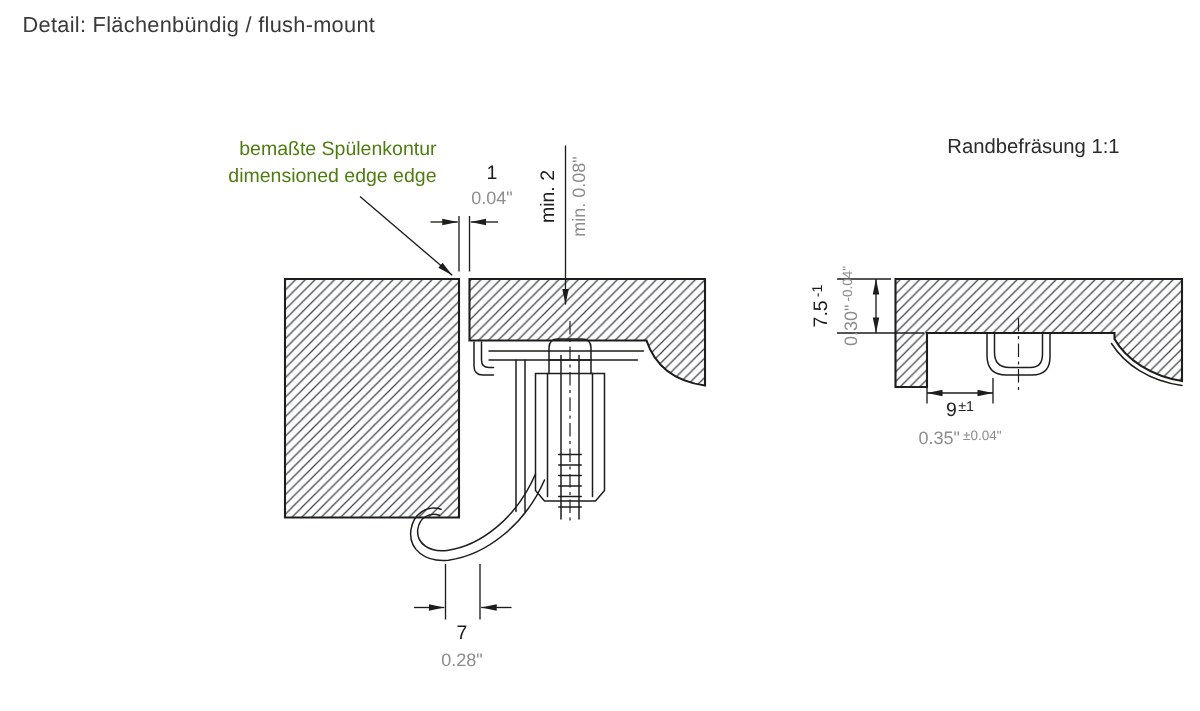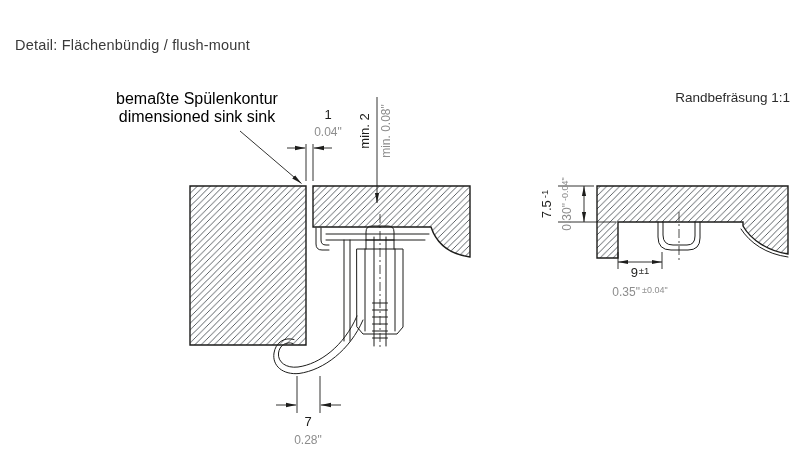--- a/index.html
+++ b/index.html
@@ -2,41 +2,41 @@
 <html><head>
 <meta charset="utf-8">
 <style>
   html,body{margin:0;padding:0;}
   body{
     width:800px;height:474px;position:relative;background:#ffffff;
     font-family:"Liberation Sans","DejaVu Sans",sans-serif;
     color:#2c2c2c;overflow:hidden;
   }
   .overlay{position:absolute;}
-  .t-title{left:15px;top:9px;font-size:14.5px;letter-spacing:.2px;color:#3a3a3a;margin-top:28px;}
-  .sink-label{left:103px;top:90px;width:188px;text-align:center;font-size:16px;line-height:18px;color:#000000;}
-  .edge-heading{left:588px;top:88px;width:202px;text-align:right;font-size:13.5px;line-height:19px;color:#2b2b2b;}
+  .t-title{left:15px;top:9px;font-size:14.5px;letter-spacing:.2px;color:#3a3a3a;}
+  .sink-label{left:103px;top:90px;width:188px;text-align:right;font-size:13px;line-height:18px;color:#4d7c0f;}
+  .edge-heading{left:588px;top:88px;width:202px;text-align:center;font-size:13.5px;line-height:19px;color:#2b2b2b;}
   svg{position:absolute;left:0;top:0;}
   .hatched{fill:url(#hatch);stroke:#1d1d1b;stroke-width:1.4;}
   .thin{stroke:#1d1d1b;stroke-width:1;fill:none;stroke-linecap:round;}
   .cline{stroke:#1d1d1b;stroke-width:0.8;fill:none;stroke-dasharray:9 3 2 3;}
   .dim{stroke:#1d1d1b;stroke-width:0.9;fill:none;}
   .dim-mm{font-size:13px;fill:#1d1d1b;}
   .dim-in{font-size:12px;fill:#8d8d8d;}
   .tol{font-size:9.5px;}
   .tol-in{font-size:9px;}
 </style>
 </head>
 <body>
 
 <div class="overlay t-title">Detail: Flächenbündig / flush-mount</div>
 
 <div class="overlay sink-label">
   <div>bemaßte Spülenkontur</div>
-  <div>dimensioned sink sink</div>
+  <div>dimensioned edge edge</div>
 </div>
 
 <div class="overlay edge-heading">
   <div>Randbefräsung 1:1</div>
 </div>
 
 <svg width="800" height="474" viewBox="0 0 800 474">
   <defs>
     <pattern id="hatch" width="6.5" height="6.5" patternUnits="userSpaceOnUse">
       <path d="M-1,7.5 L7.5,-1 M-1,1 L1,-1 M5.5,7.5 L7.5,5.5" stroke="#40464c" stroke-width="0.85"></path>

